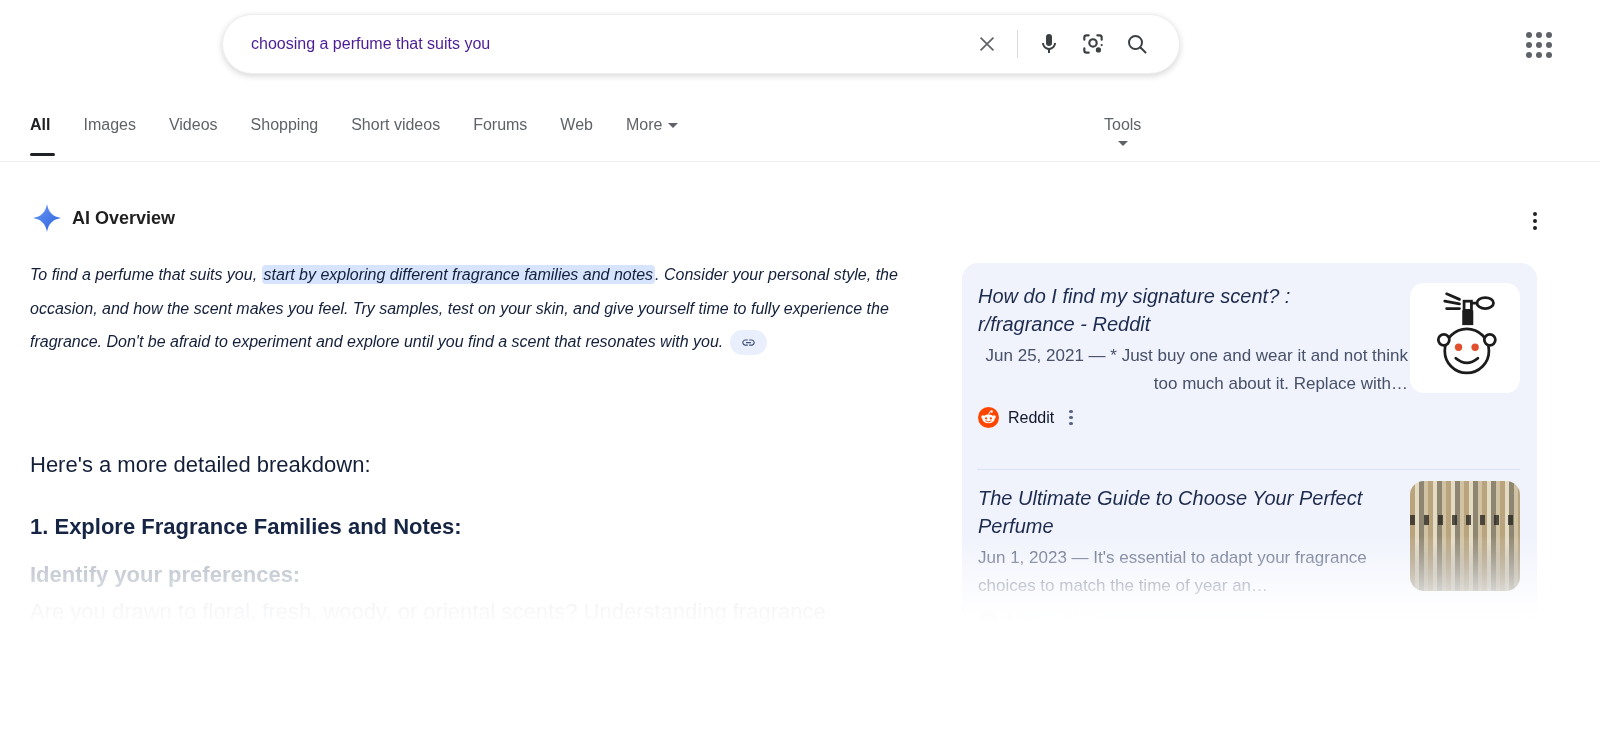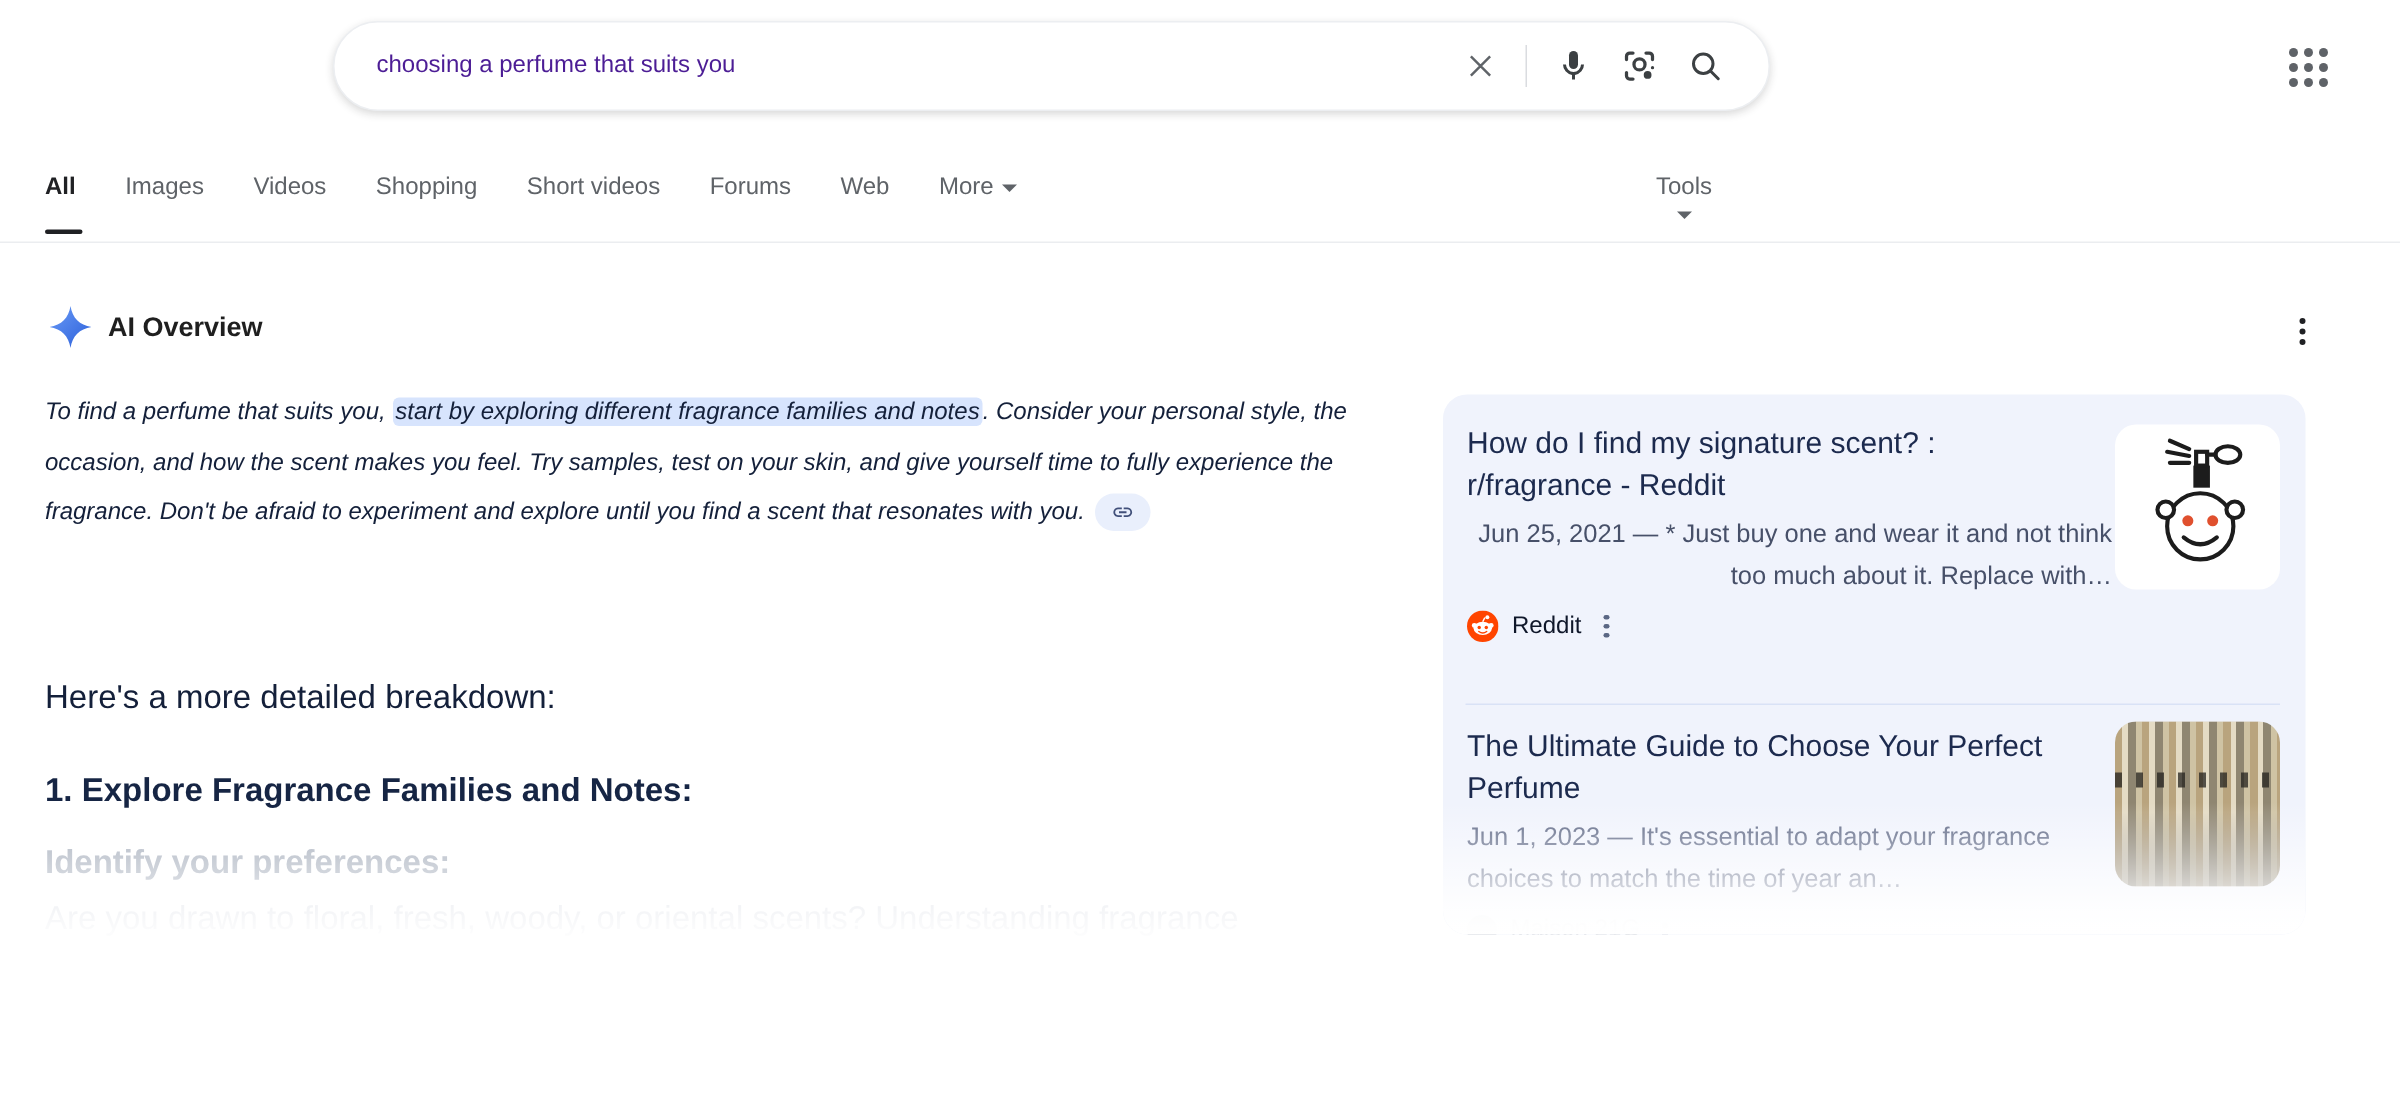--- a/index.html
+++ b/index.html
@@ -49,21 +49,21 @@
   .aio-faded { position:absolute; left:30px; top:599px; font-size:22px; color:#a9b1c2; opacity:.5; white-space:nowrap; }
   .left-fade { position:absolute; left:0; top:540px; width:950px; height:102px; pointer-events:none;
     background:linear-gradient(to bottom, rgba(255,255,255,0) 0%, rgba(255,255,255,.92) 80%, #fff 100%); }
 
   .show-more { position:absolute; left:30px; top:640px; width:870px; height:57px; border:1px solid #c8dbfc; border-radius:29px;
     background:#fff; display:flex; align-items:center; justify-content:center; gap:12px; cursor:pointer; }
   .show-more span { font-size:18px; color:#202124; }
 
   
   .panel { position:absolute; left:962px; top:263px; width:575px; height:360px; background:#f0f3fc; border-radius:16px; overflow:hidden; }
-  .card-title { position:absolute; left:16px; font-size:20px; line-height:28px; color:#1c2a4e; width:412px; cursor:pointer; }
+  .card-title { position:absolute; left:16px; font-size:20px; line-height:28px; color:#1c2a4e; width:412px; cursor:pointer;font-style:italic; }
   .card-snip { position:absolute; left:16px; font-size:17px; line-height:27.5px; color:#475069; width:430px; }
   .src-row { position:absolute; left:16px; display:flex; align-items:center; gap:9px; }
   .src-label { font-size:16px; color:#0f172a; }
   .src-kebab { display:flex; flex-direction:column; gap:2.5px; margin-left:6px; cursor:pointer; background:none; border:none; }
   .src-kebab i { width:3.5px; height:3.5px; border-radius:50%; background:#5b6784; }
   .thumb { position:absolute; right:17px; width:110px; height:110px; border-radius:14px; overflow:hidden; cursor:pointer; }
   .thumb-1 { top:20px; background:#fff; display:flex; align-items:center; justify-content:center; }
   .thumb-2 { top:218px;
     background:
       linear-gradient(to bottom, rgba(199,184,150,.0) 55%, rgba(90,85,75,.55) 100%),

